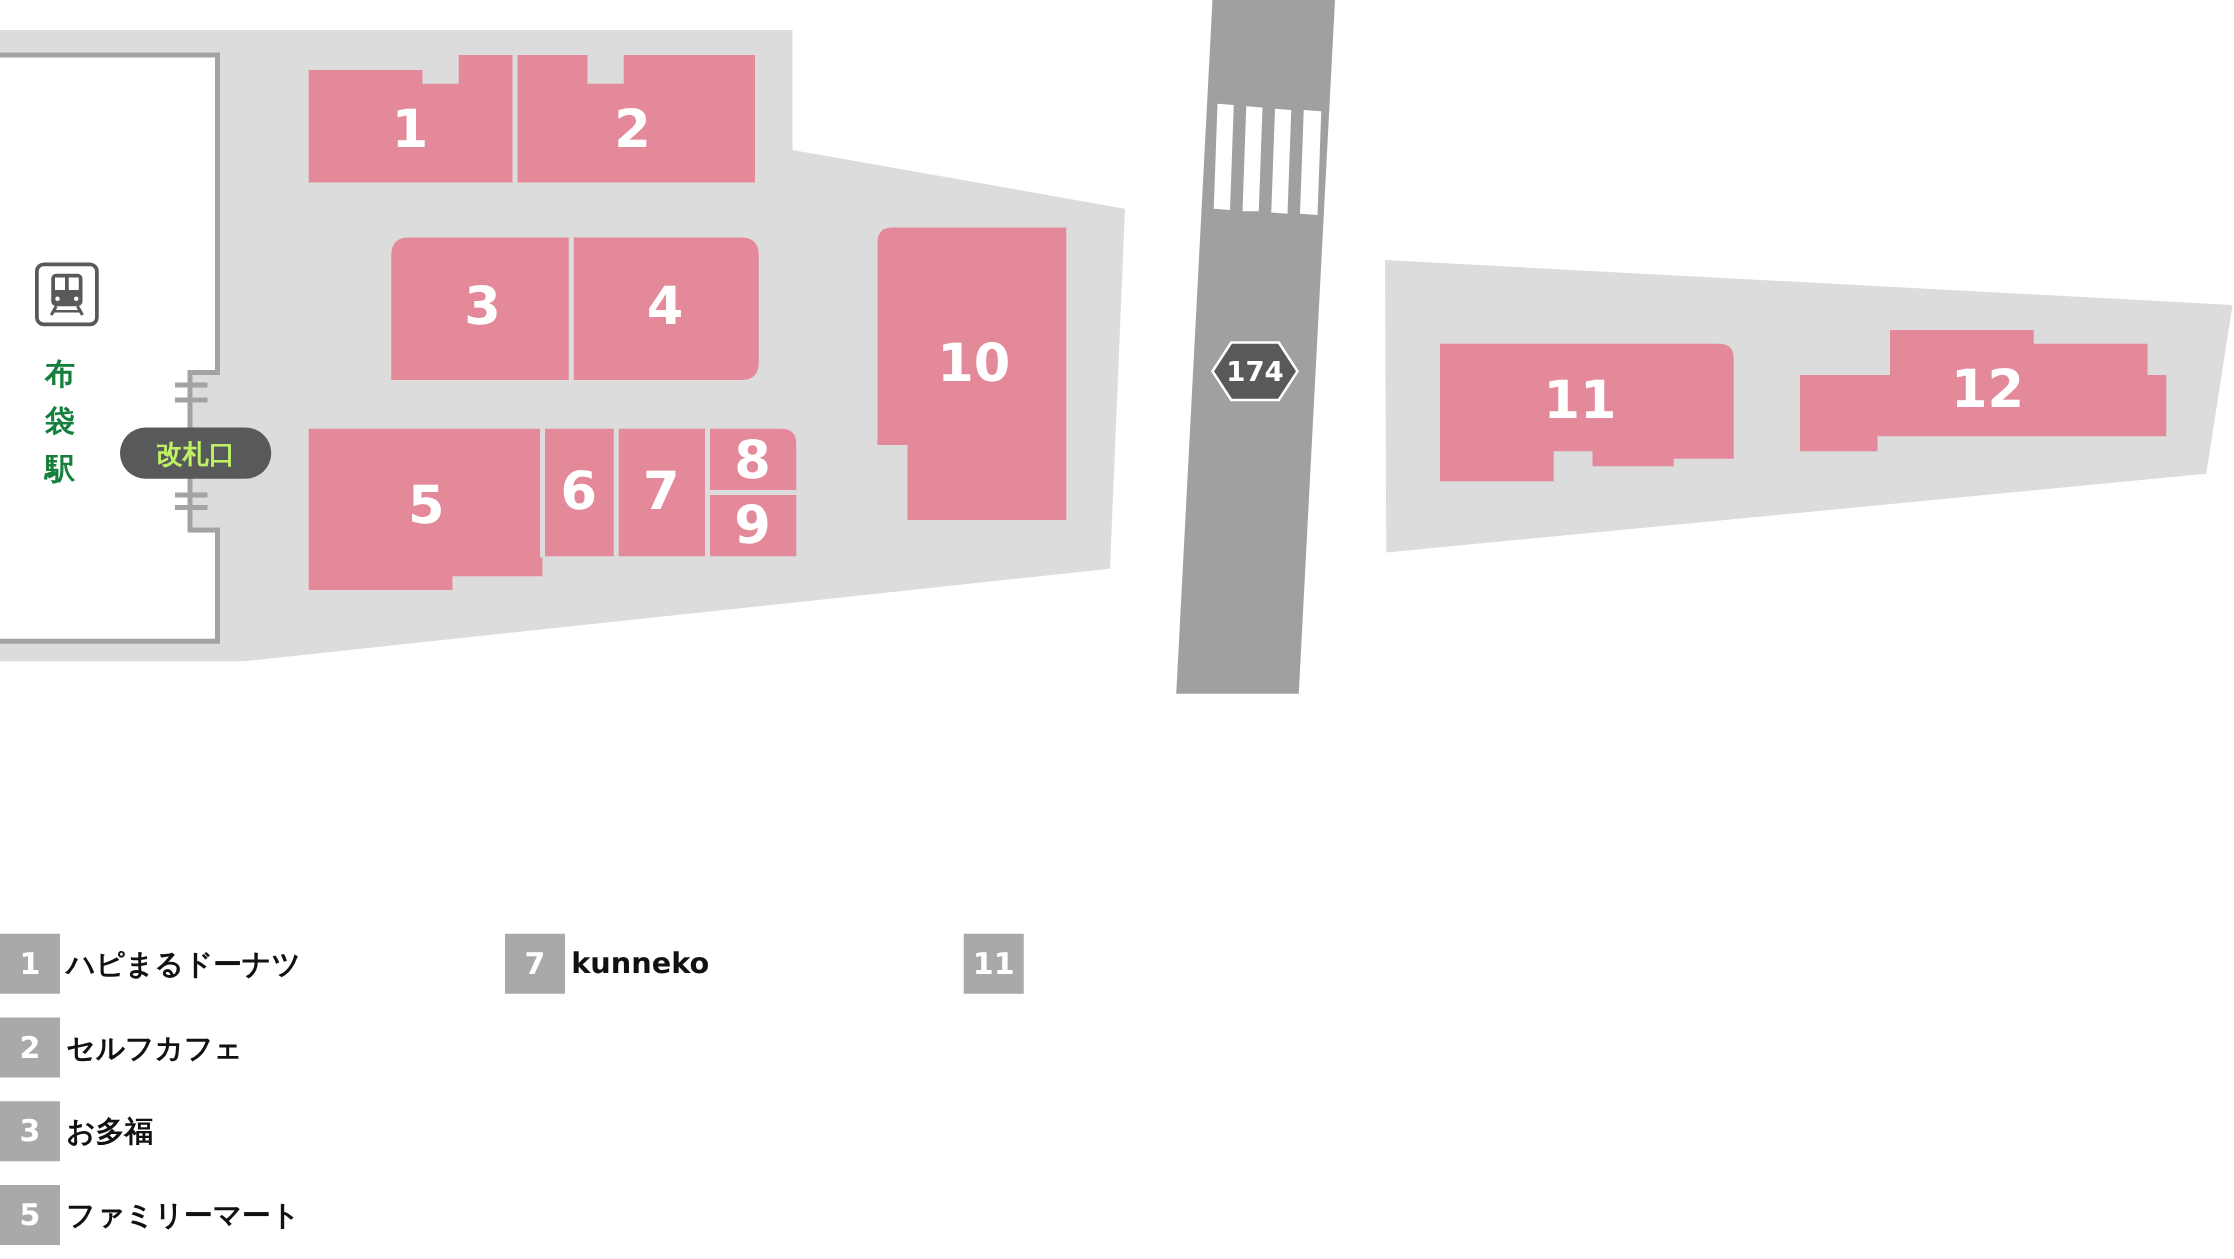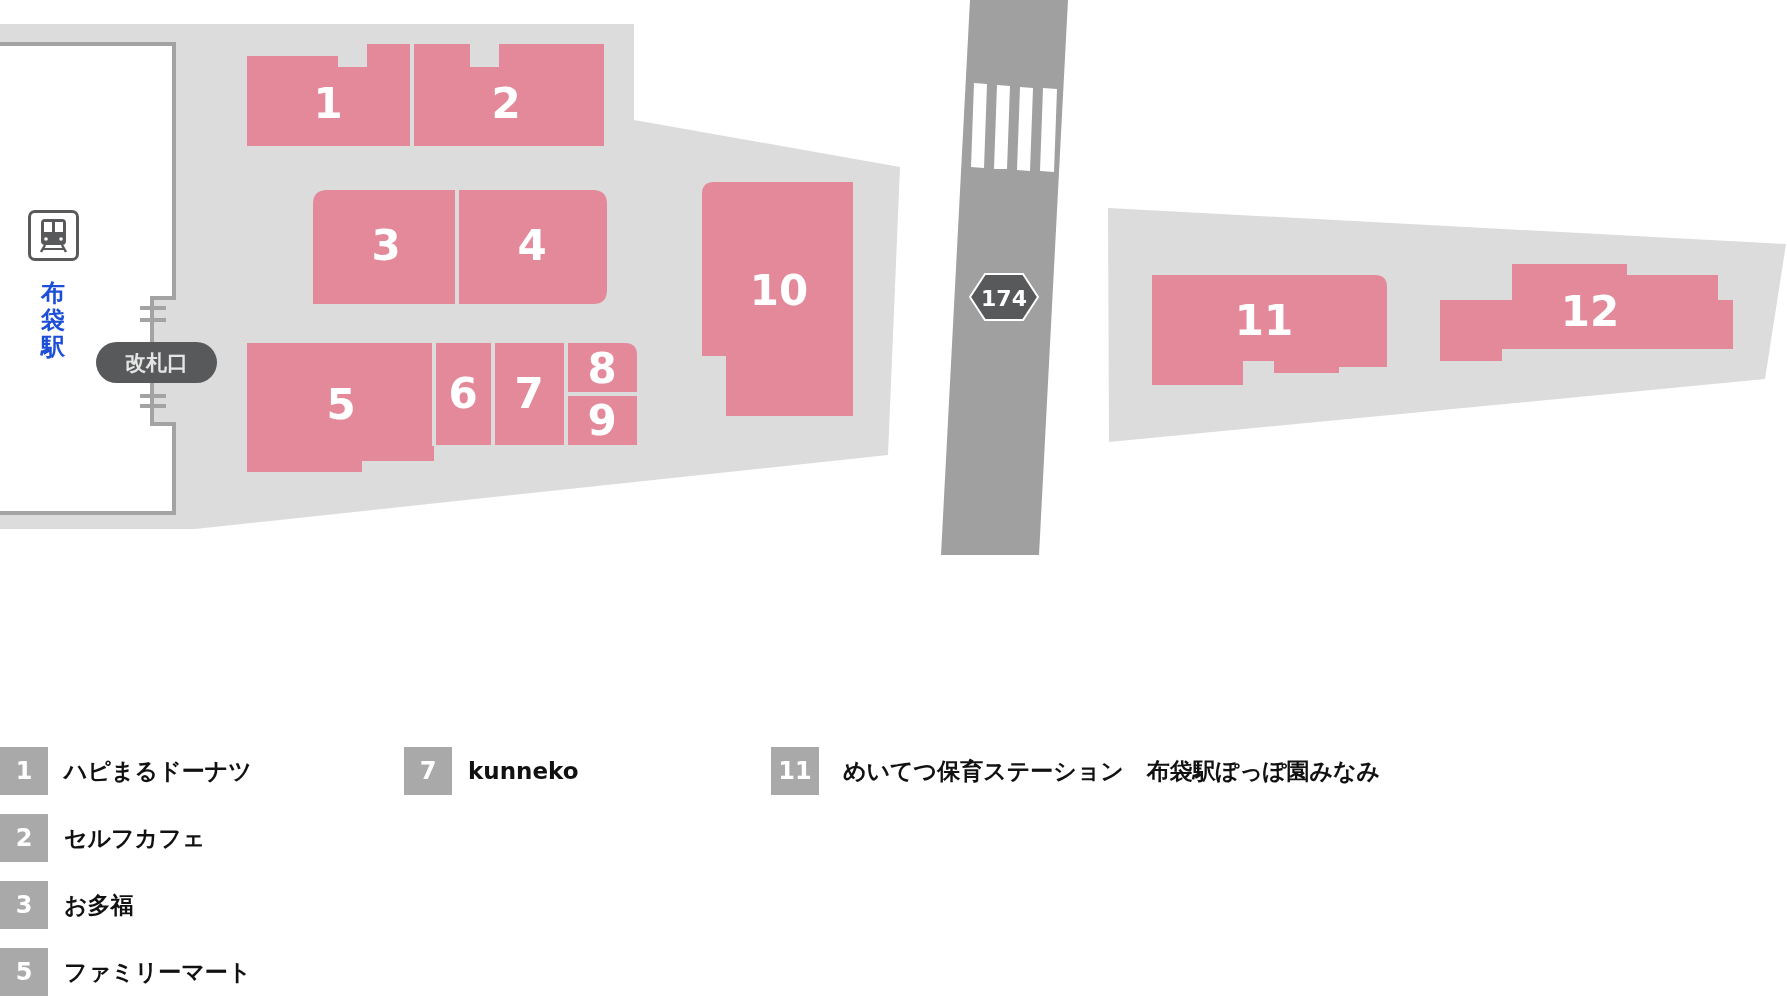--- a/index.html
+++ b/index.html
@@ -11,26 +11,26 @@
     .shop-num { fill: #ffffff; font-family: "DejaVu Sans", sans-serif; font-weight: bold; font-size: 42px; text-anchor: middle; dominant-baseline: central; }
     .road { fill: #a0a0a0; }
     .stripe { fill: #ffffff; }
     .station-line { fill: none; stroke: #a3a3a3; stroke-width: 4; }
     .gate-tick { stroke: #a3a3a3; stroke-width: 4; }
     .legend { position: absolute; }
     .legend-item { position: absolute; display: flex; align-items: center; height: 48px; }
     .badge { width: 48px; height: 48px; background: #a9a9a9; color: #fff; font-weight: bold;
              font-size: 24px; display: flex; align-items: center; justify-content: center;
              font-family: "DejaVu Sans", sans-serif; }
-    .legend-label { margin-left: 16px; font-size: 23px; font-weight: bold; color: #111; white-space: pre;
+    .legend-label { margin-left: 5px; font-size: 23px; font-weight: bold; color: #111; white-space: pre;
                     font-family: "DejaVu Sans", sans-serif; }
     .station-name { position: absolute; left: 36px; top: 280px; width: 34px; font-size: 24px; font-weight: bold;
-                    color: #1d4ed8; line-height: 27px; text-align: center; font-family: "DejaVu Sans", sans-serif; }
+                    color: #15803d; line-height: 38px; text-align: left; font-family: "DejaVu Sans", sans-serif; }
     .gate-pill { position: absolute; left: 96px; top: 342px; width: 121px; height: 41px; border-radius: 21px;
-                 background: #58595b; color: #e5e5e5; font-weight: bold; font-size: 21px;
+                 background: #58595b; color: #bef264; font-weight: bold; font-size: 21px;
                  display: flex; align-items: center; justify-content: center; font-family: Liberation Serif, serif; }
     .train-icon { position: absolute; left: 28px; top: 210px; width: 51px; height: 51px; box-sizing: border-box;
                   border: 3px solid #58595b; border-radius: 7px; background: #fff; }
     .route-sign { position: absolute; left: 968px; top: 272px; width: 72px; height: 50px; }
   </style>
 </head>
 <body>
 
 <svg class="map" width="1787" height="1007" viewBox="0 0 1787 1007">
 
@@ -116,15 +116,14 @@
   <div class="legend-item" style="left:0; top:948px;">
     <div class="badge">5</div>
     <div class="legend-label">ファミリーマート</div>
   </div>
   <div class="legend-item" style="left:404px; top:747px;">
     <div class="badge">7</div>
     <div class="legend-label">kunneko</div>
   </div>
   <div class="legend-item" style="left:771px; top:747px;">
     <div class="badge">11</div>
-    <div class="legend-label" style="margin-left:24px;">めいてつ保育ステーション　布袋駅ぽっぽ園みなみ</div>
   </div>
 </div>
 
 </body></html>

